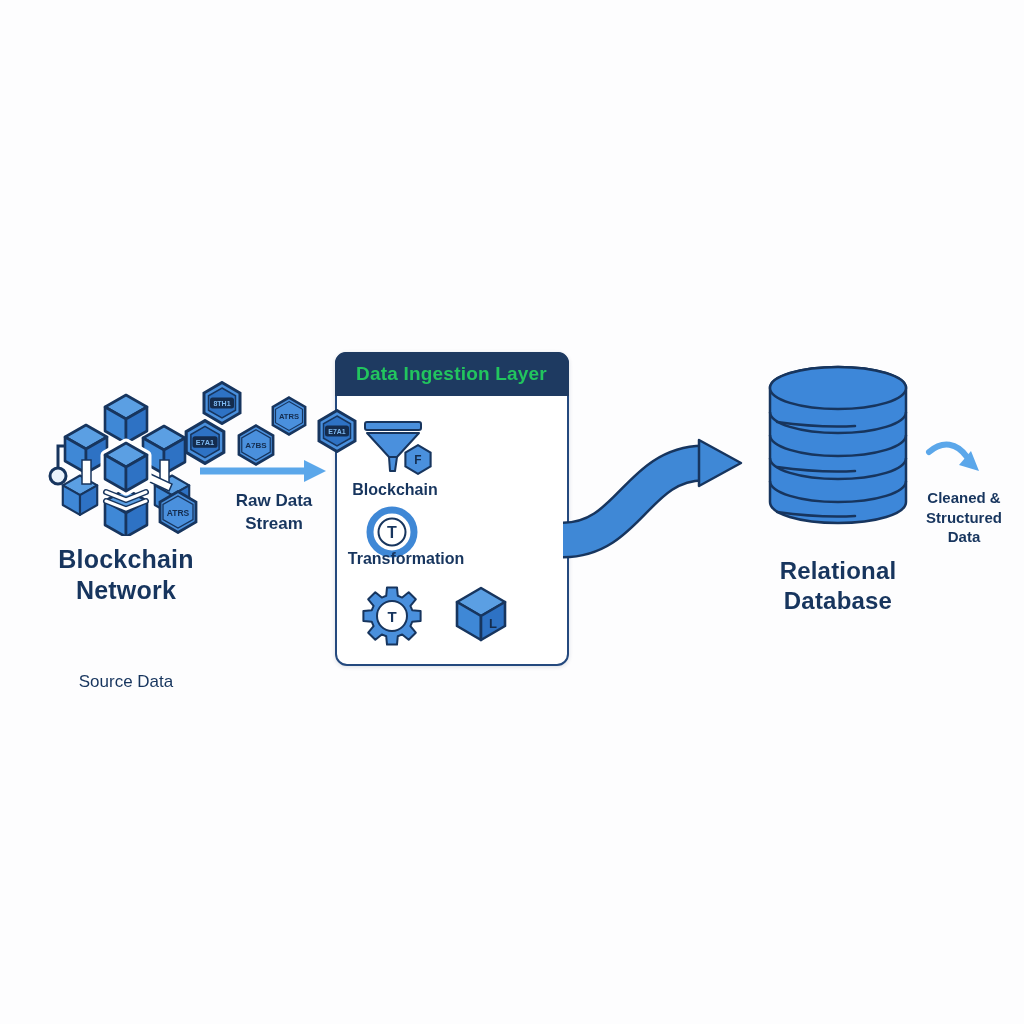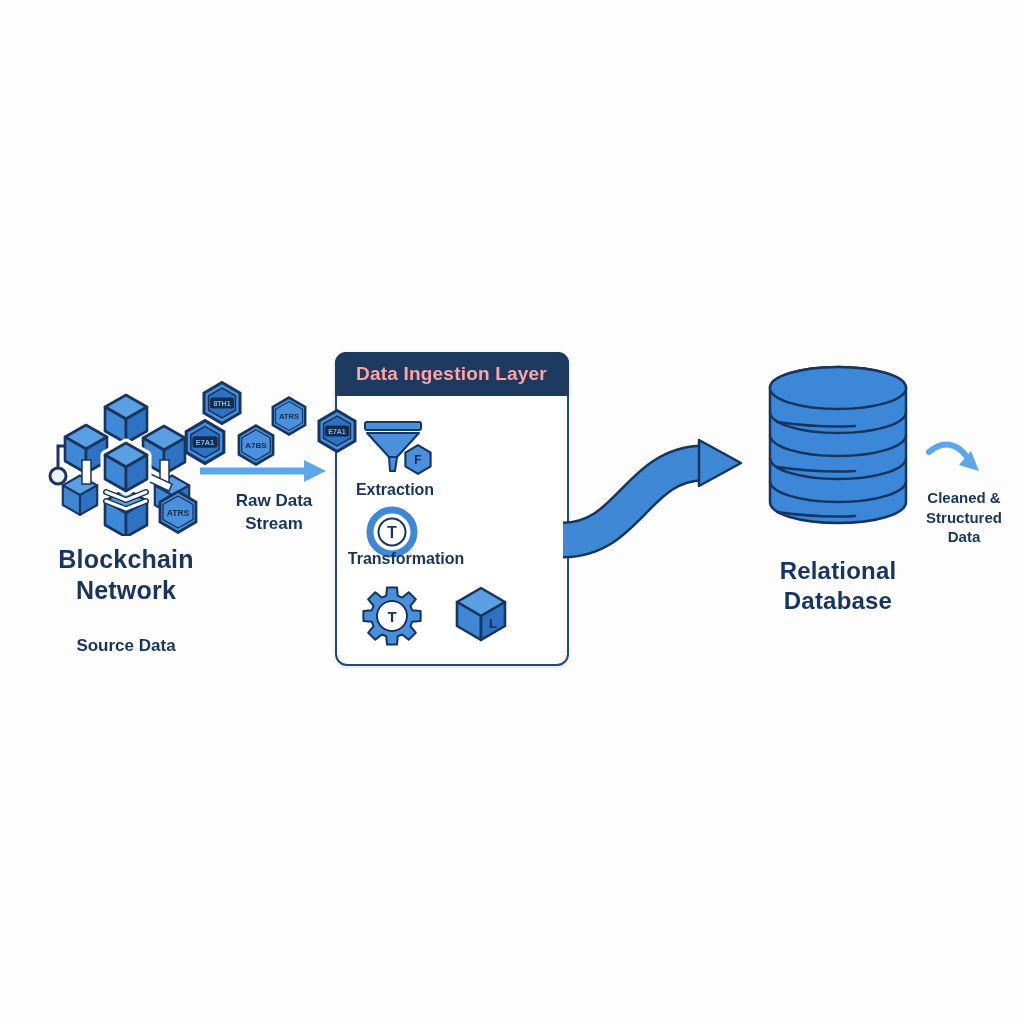--- a/index.html
+++ b/index.html
@@ -1,31 +1,31 @@
 <!DOCTYPE html>
 <html><head>
 <meta charset="utf-8">
 <style>
   html,body{margin:0;padding:0;background:#fff;}
   .stage{position:relative;width:1024px;height:1024px;background:#fdfdfe;overflow:hidden;
          font-family:"Liberation Sans","DejaVu Sans",sans-serif;}
   .abs{position:absolute;}
   .lbl{position:absolute;text-align:center;color:#17355e;font-weight:bold;}
   .heading{font-size:24px;line-height:1.25;letter-spacing:.2px;}
-  .sub{font-size:17px;font-weight:700;}
+  .sub{font-size:17px;font-weight:400;margin-top:36px;}
   .small-lbl{font-size:16px;}
   .stream-lbl{font-size:17px;line-height:1.35;}
   .cleaned-lbl{font-size:15px;line-height:1.3;}
   .ingest-box{position:absolute;left:335px;top:352px;width:230px;height:310px;
       background:#ffffff;border:2.5px solid #24497e;border-radius:12px;
       box-shadow:0 1px 4px rgba(20,44,78,.15);}
   .ingest-header{position:absolute;left:-2.5px;top:-2.5px;width:230px;height:40px;
       background:#1e3a61;border:2.5px solid #1e3a61;border-radius:11px 11px 0 0;
       display:flex;align-items:center;justify-content:center;
-      color:#fca5a5;font-weight:bold;font-size:19px;letter-spacing:.2px;}
+      color:#22c55e;font-weight:bold;font-size:19px;letter-spacing:.2px;}
   .app-btn{position:absolute;left:723px;top:622px;width:229px;height:40px;
       background:#dce9f8;border:2.5px solid #24497e;border-radius:10px;
       display:flex;align-items:center;justify-content:center;
       color:#17355e;font-weight:bold;font-size:19px;box-sizing:border-box;}
   svg{display:block;}
   text{font-family:"Liberation Sans","DejaVu Sans",sans-serif;}
 </style>
 </head>
 <body>
 
@@ -121,21 +121,21 @@
 
   <svg class="abs" style="left:364px;top:421px;" width="58" height="52" viewBox="0 0 58 52">
     <rect x="1" y="1" width="56" height="8" rx="2" fill="#4a90dd" stroke="#17355e" stroke-width="2"></rect>
     <polygon points="3,12 55,12 33,36 25,36" fill="#4a90dd" stroke="#17355e" stroke-width="2" stroke-linejoin="round"></polygon>
     <polygon points="25,36 33,36 31,50 26,50" fill="#4a90dd" stroke="#17355e" stroke-width="2" stroke-linejoin="round"></polygon>
   </svg>
   <svg class="abs" style="left:404px;top:444px;" width="28" height="31" viewBox="0 0 40 44">
     <polygon points="20,1.5 38,12 38,32 20,42.5 2,32 2,12" fill="#4a90dd" stroke="#17355e" stroke-width="3"></polygon>
     <text x="20" y="29" text-anchor="middle" font-size="17" font-weight="bold" fill="#142c4e">F</text>
   </svg>
-  <div class="lbl small-lbl" style="left:335px;top:481px;width:120px;">Extraction</div>
+  <div class="lbl small-lbl" style="left:335px;top:481px;width:120px;">Blockchain</div>
 
   <svg class="abs" style="left:366px;top:506px;" width="52" height="52" viewBox="0 0 52 52">
     <circle cx="26" cy="26" r="22" fill="#ffffff" stroke="#3f88d6" stroke-width="7"></circle>
     <circle cx="26" cy="26" r="13.5" fill="#ffffff" stroke="#17355e" stroke-width="2"></circle>
     <text x="26" y="32" text-anchor="middle" font-size="16" font-weight="bold" fill="#17355e">T</text>
   </svg>
   <div class="lbl small-lbl" style="left:330px;top:550px;width:152px;">Transformation</div>
 
   <svg class="abs" style="left:361px;top:585px;" width="62" height="62" viewBox="-31 -31 62 62">
     <path d="M20.2,-5.8 L28.6,-5 L28.6,5 L20.2,5.8 L18.4,10.2 L23.8,16.7 L16.7,23.8 L10.2,18.4

